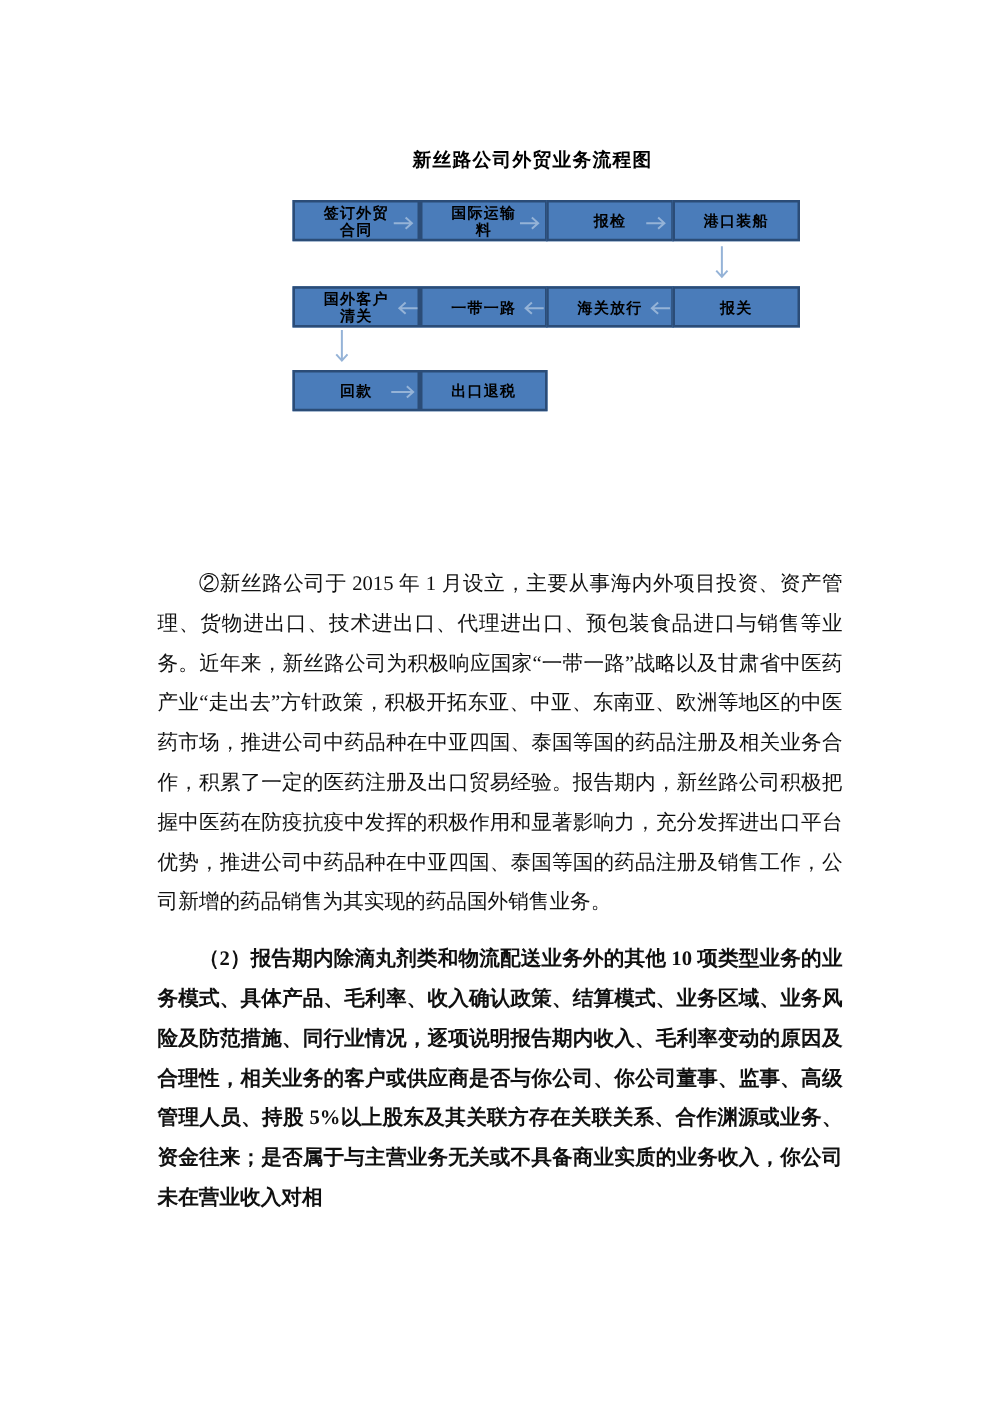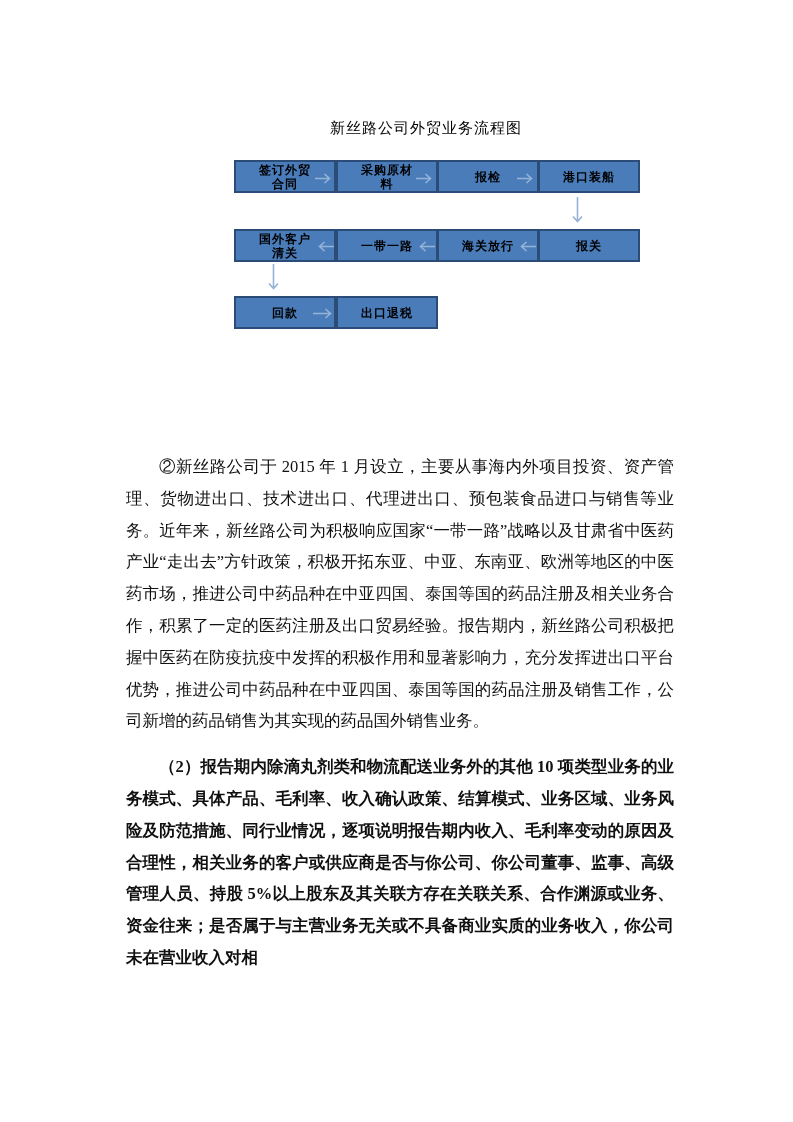--- a/index.html
+++ b/index.html
@@ -8,21 +8,21 @@
     width:793px;height:1122px;
     margin:0 auto;
     background:#ffffff;
     font-family:"Liberation Serif","DejaVu Serif",serif;
     color:#000;
     overflow:hidden;
   }
   
   .fc-title{
     position:absolute;left:230px;top:119px;width:392px;
-    text-align:center;font-size:15px;font-weight:normal;
+    text-align:center;font-size:15px;font-weight:bold;
     letter-spacing:1px;color:#000;
   }
   .fc-box{
     position:absolute;width:102px;height:33px;
     background:#4a7cba;border:2px solid #2b4c77;box-sizing:border-box;
     display:flex;align-items:center;justify-content:center;
     text-align:center;font-size:12px;font-weight:bold;line-height:14px;
     color:#000;white-space:pre-line;letter-spacing:1px;
   }
   .r1{top:160px}.r2{top:229px}.r3{top:296px}
@@ -44,21 +44,21 @@
 </style>
 </head>
 <body>
 
 <div class="page">
 
   <div class="fc-title">新丝路公司外贸业务流程图</div>
 
   <div class="fc-box r1 c1">签订外贸
 合同</div>
-  <div class="fc-box r1 c2">采购原材
+  <div class="fc-box r1 c2">国际运输
 料</div>
   <div class="fc-box r1 c3">报检</div>
   <div class="fc-box r1 c4">港口装船</div>
 
   <div class="fc-box r2 c1">国外客户
 清关</div>
   <div class="fc-box r2 c2">一带一路</div>
   <div class="fc-box r2 c3">海关放行</div>
   <div class="fc-box r2 c4">报关</div>
 

